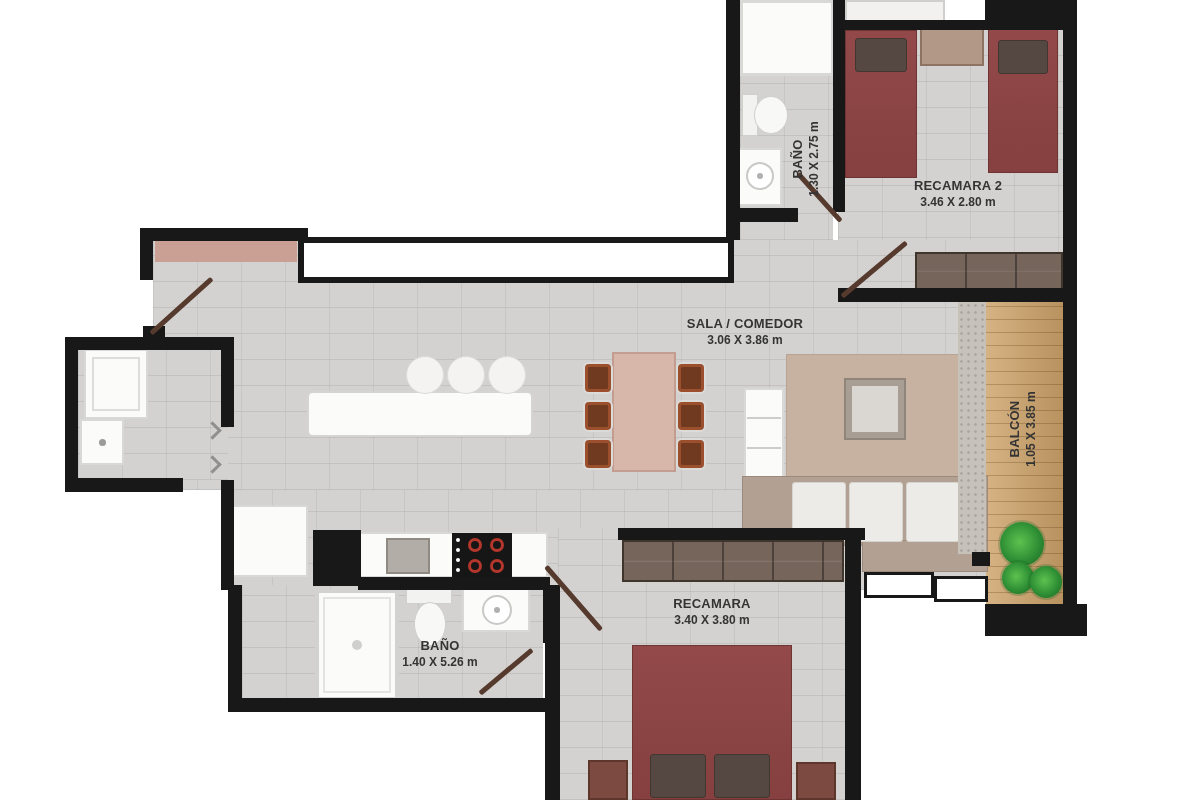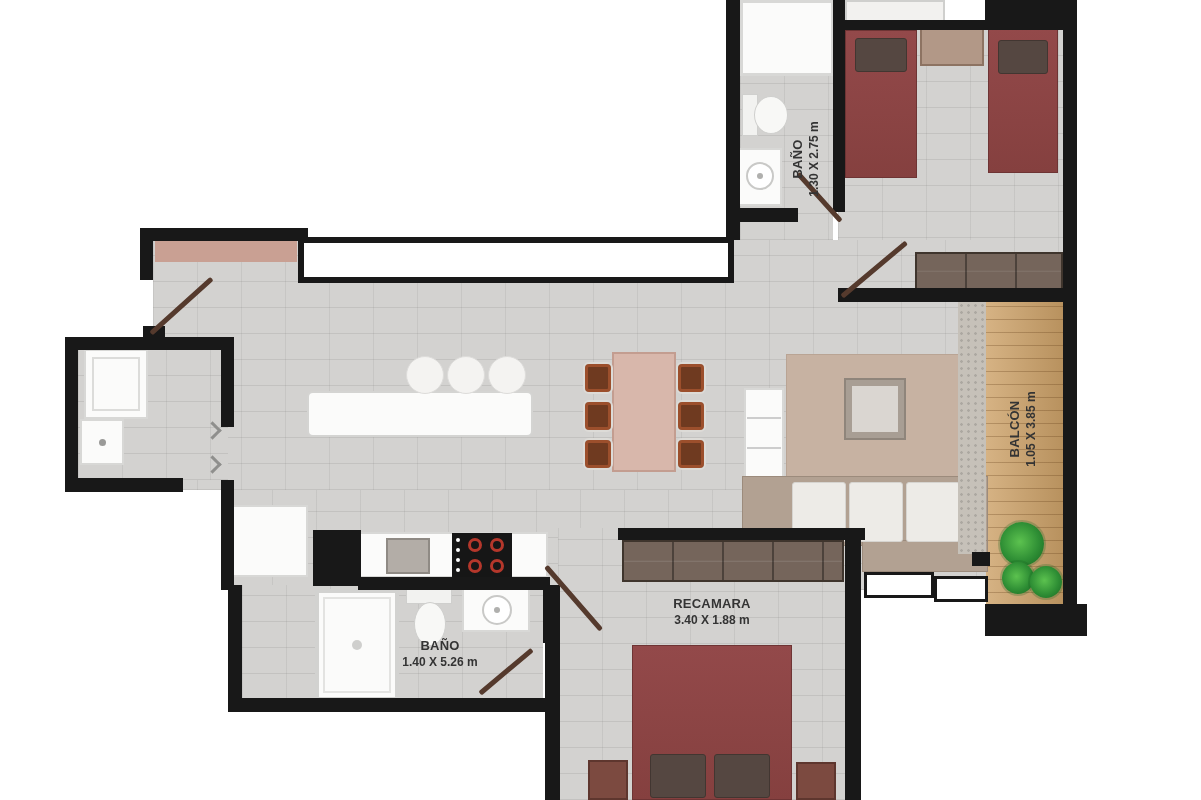--- a/index.html
+++ b/index.html
@@ -161,26 +161,34 @@
   <div class="abs leaf" style="left:151px;top:331px;width:82px;transform:rotate(-42deg);"></div>
   <div class="abs leaf" style="left:798px;top:171px;width:64px;transform:rotate(48deg);"></div>
   <div class="abs leaf" style="left:842px;top:294px;width:84px;transform:rotate(-40deg);"></div>
   <div class="abs leaf" style="left:546px;top:564px;width:84px;transform:rotate(49deg);"></div>
   <div class="abs leaf" style="left:480px;top:691px;width:68px;transform:rotate(-40deg);"></div>
 
   <div class="abs rlabel" style="left:751px;top:143px;width:110px;transform:rotate(-90deg);">
     <span class="nm">BAÑO</span>
     <span class="dm">1.30 X 2.75 m</span>
   </div>
+  <div class="abs rlabel" style="left:868px;top:178px;width:180px;">
+    <span class="nm">RECAMARA 2</span>
+    <span class="dm">3.46 X 2.80 m</span>
+  </div>
+  <div class="abs rlabel" style="left:635px;top:316px;width:220px;">
+    <span class="nm">SALA / COMEDOR</span>
+    <span class="dm">3.06 X 3.86 m</span>
+  </div>
   <div class="abs rlabel" style="left:958px;top:413px;width:130px;transform:rotate(-90deg);">
     <span class="nm">BALCÓN</span>
     <span class="dm">1.05 X 3.85 m</span>
   </div>
   <div class="abs rlabel" style="left:370px;top:638px;width:140px;">
     <span class="nm">BAÑO</span>
     <span class="dm">1.40 X 5.26 m</span>
   </div>
   <div class="abs rlabel" style="left:622px;top:596px;width:180px;">
     <span class="nm">RECAMARA</span>
-    <span class="dm">3.40 X 1.88 m</span>
+    <span class="dm">3.40 X 3.80 m</span>
   </div>
 
 </div>
 
 </body></html>

